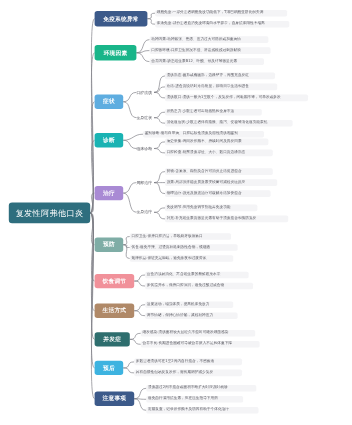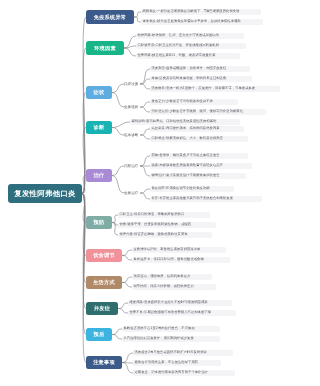--- a/index.html
+++ b/index.html
@@ -14,21 +14,21 @@
   #edges{position:absolute;left:0;top:0;width:300px;height:386px;pointer-events:none;}
 
   .root-node{
     position:absolute;
     box-sizing:border-box;
     display:flex;align-items:center;justify-content:center;
     border-radius:3px;
     color:#ffffff;
     font-size:7.4px;
     letter-spacing:.3px;
-    font-weight:bold;
+    font-weight:normal;
     white-space:nowrap;
     padding:0 4px;
     text-align:right;
   }
   .branch-node{
     position:absolute;
     box-sizing:border-box;
     display:flex;align-items:center;justify-content:center;
     border-radius:2.5px;
     color:#ffffff;

